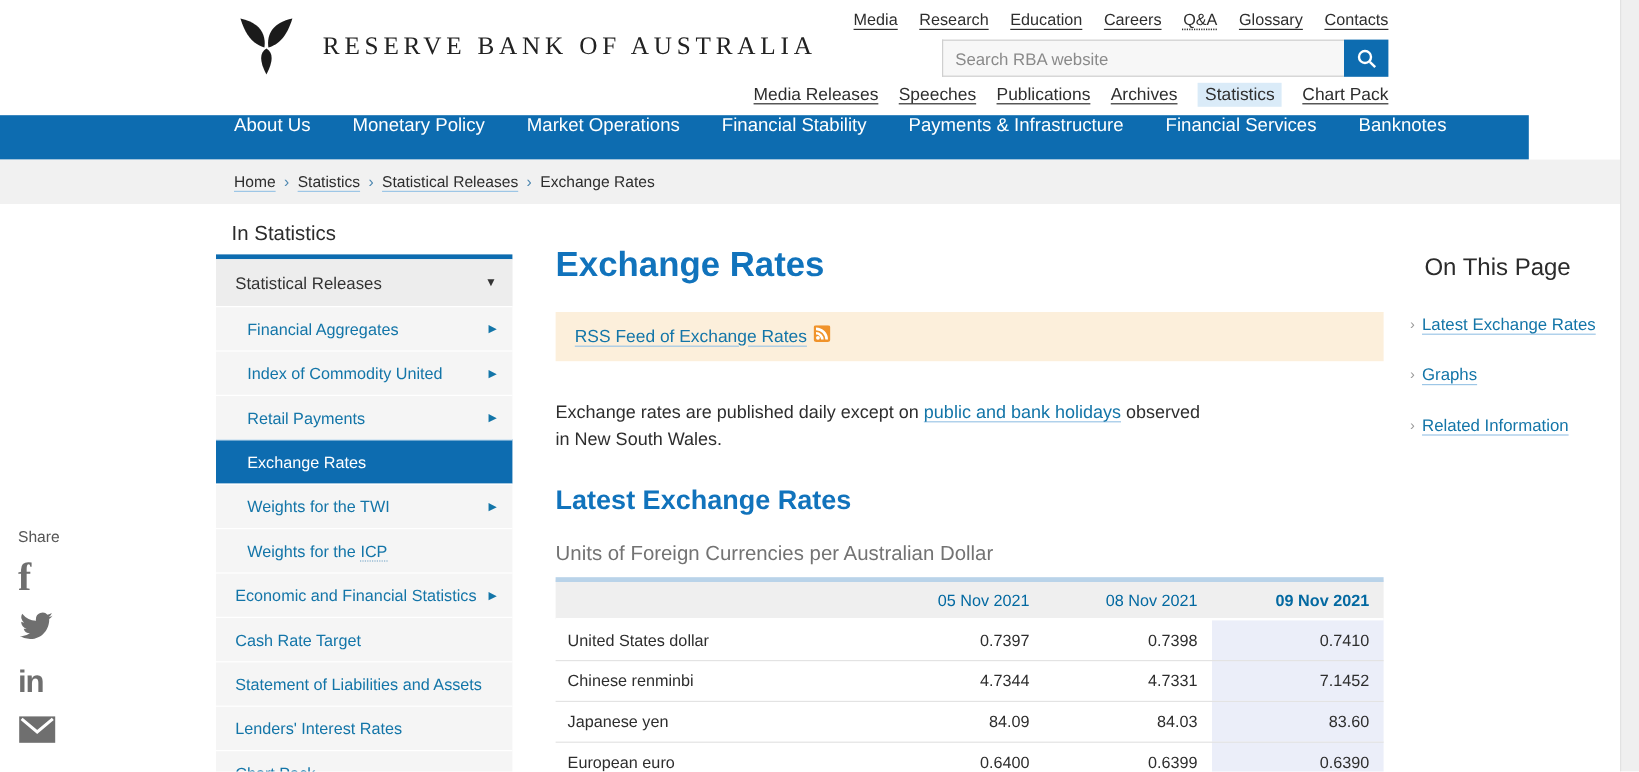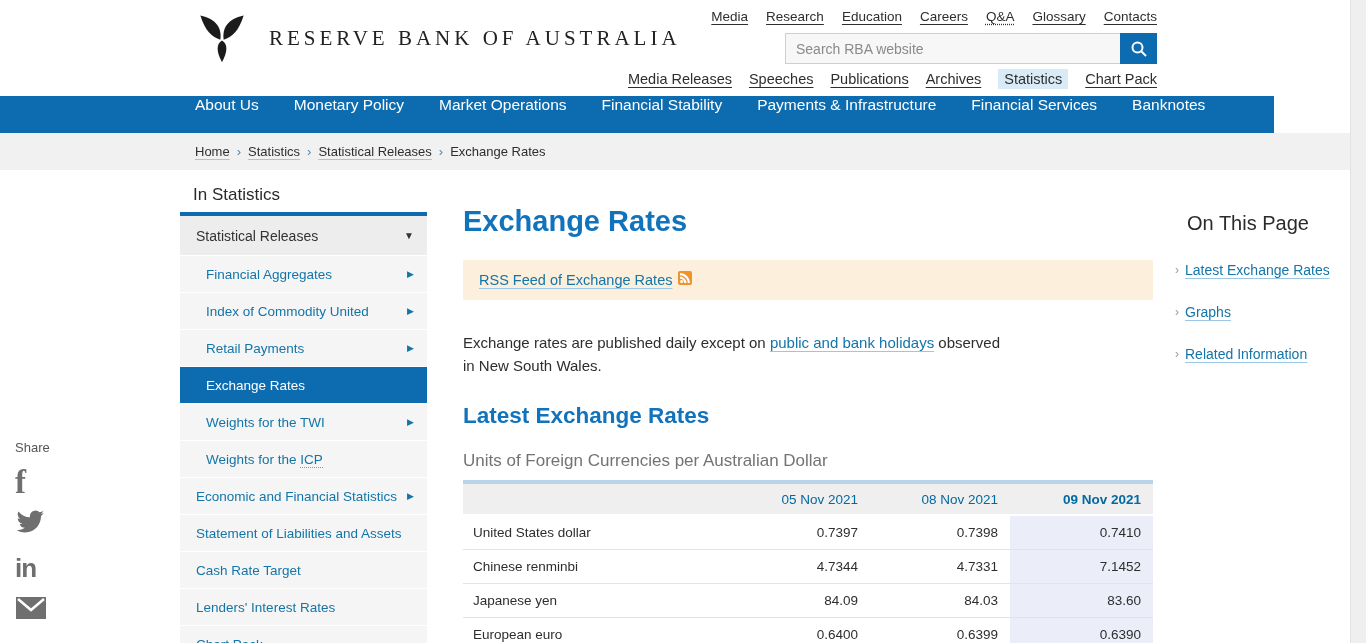--- a/index.html
+++ b/index.html
@@ -191,24 +191,24 @@
       <span class="caret-right">▶</span>
     </div>
     <div class="menu-row sub-item">
       <span><span>Weights for the</span> <span class="abbr-dotted">ICP</span></span>
     </div>
     <div class="menu-row top-item">
       <span>Economic and Financial Statistics</span>
       <span class="caret-right">▶</span>
     </div>
     <div class="menu-row top-item">
+      <span>Cash Rate Target</span>
+    </div>
+    <div class="menu-row top-item">
       <span>Statement of Liabilities and Assets</span>
-    </div>
-    <div class="menu-row top-item">
-      <span>Cash Rate Target</span>
     </div>
     <div class="menu-row top-item">
       <span>Lenders' Interest Rates</span>
     </div>
     <div class="menu-row top-item">
       <span>Chart Pack</span>
     </div>
   </div>
 </aside>
 

